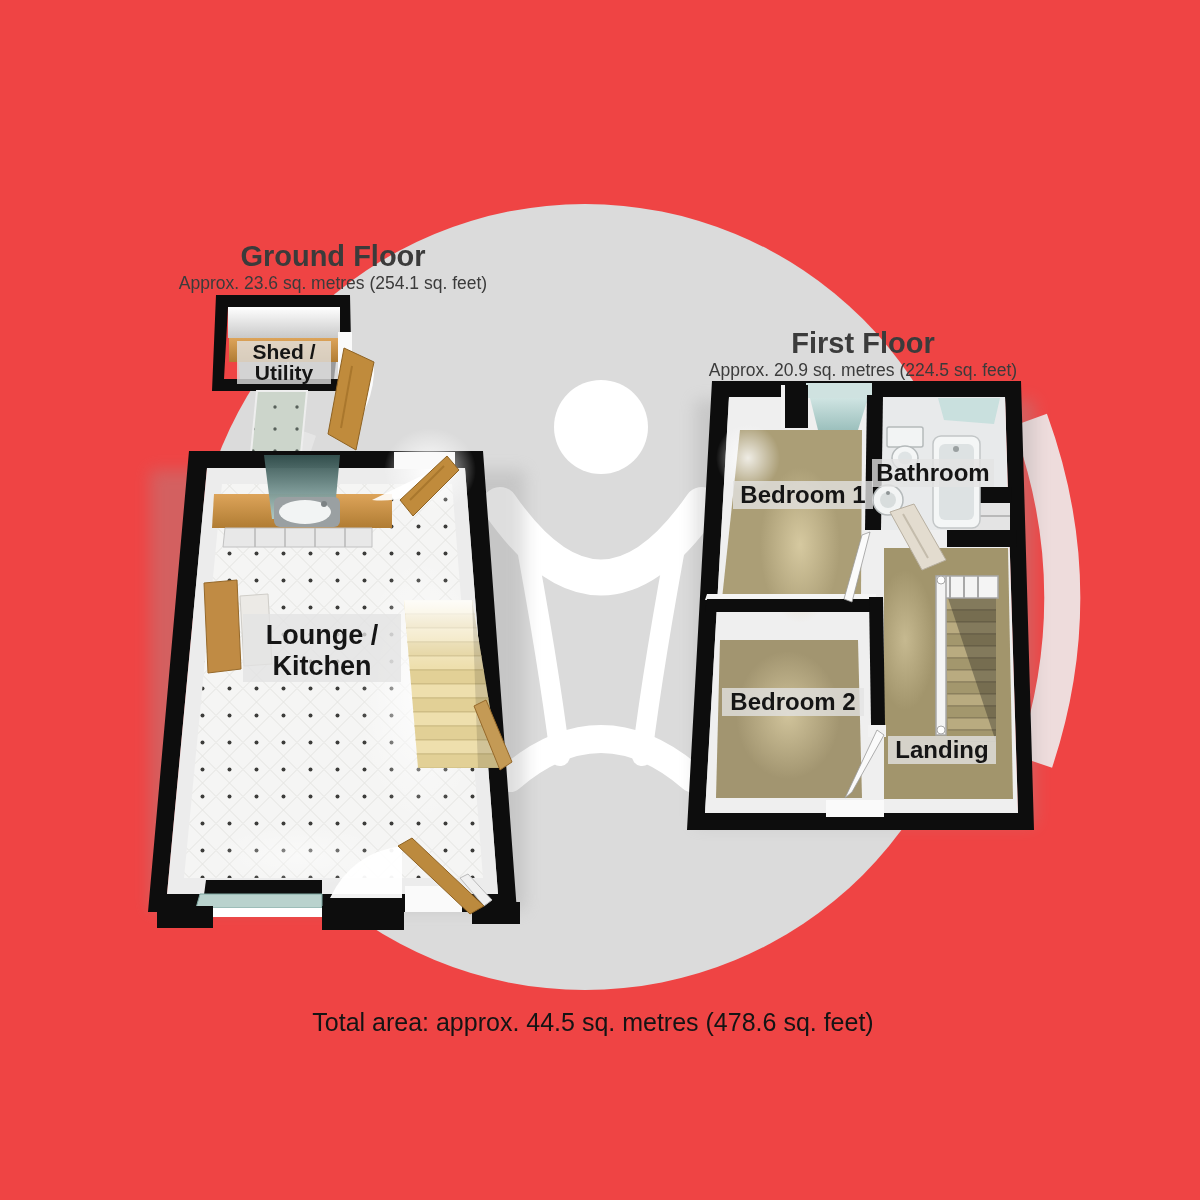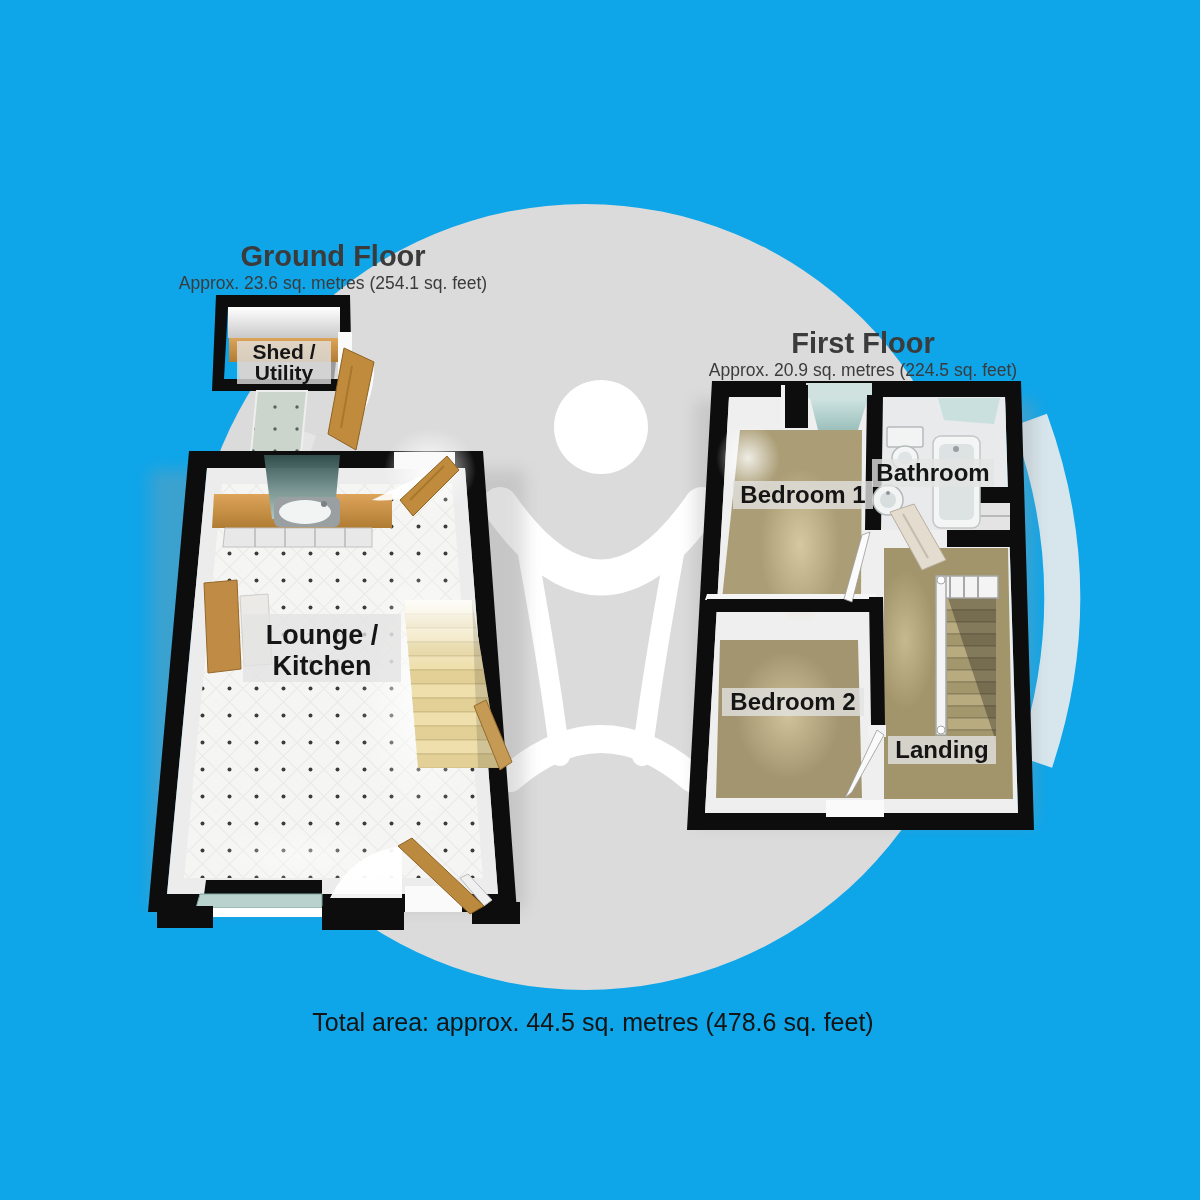--- a/index.html
+++ b/index.html
@@ -1,16 +1,16 @@
 <!DOCTYPE html>
 <html><head>
 <meta charset="utf-8">
 <style>
   html,body{margin:0;padding:0;background:#ffffff;}
-  #canvas{position:relative;width:1200px;height:1200px;background:#0ea5e9;overflow:hidden;}
+  #canvas{position:relative;width:1200px;height:1200px;background:#ef4444;overflow:hidden;}
   svg{display:block;}
   text{font-family:"Liberation Sans","DejaVu Sans",sans-serif;}
   .floor-title{font-size:29px;font-weight:bold;fill:#3b3b3b;text-anchor:middle;}
   .floor-subtitle{font-size:17.5px;fill:#3b3b3b;text-anchor:middle;}
   .room-label{font-weight:bold;fill:#151515;text-anchor:middle;}
   .lbl27{font-size:27px;} .lbl24{font-size:24px;} .lbl21{font-size:21px;}
   .label-bg{fill:rgba(227,227,227,0.78);}
   .footer-text{font-size:25px;fill:#141414;text-anchor:middle;}
 </style>
 </head>

